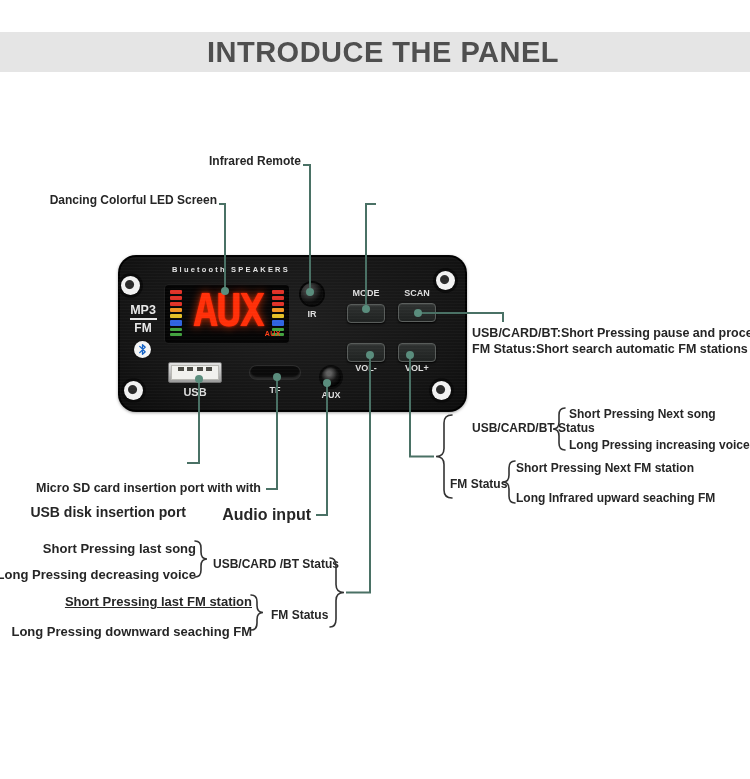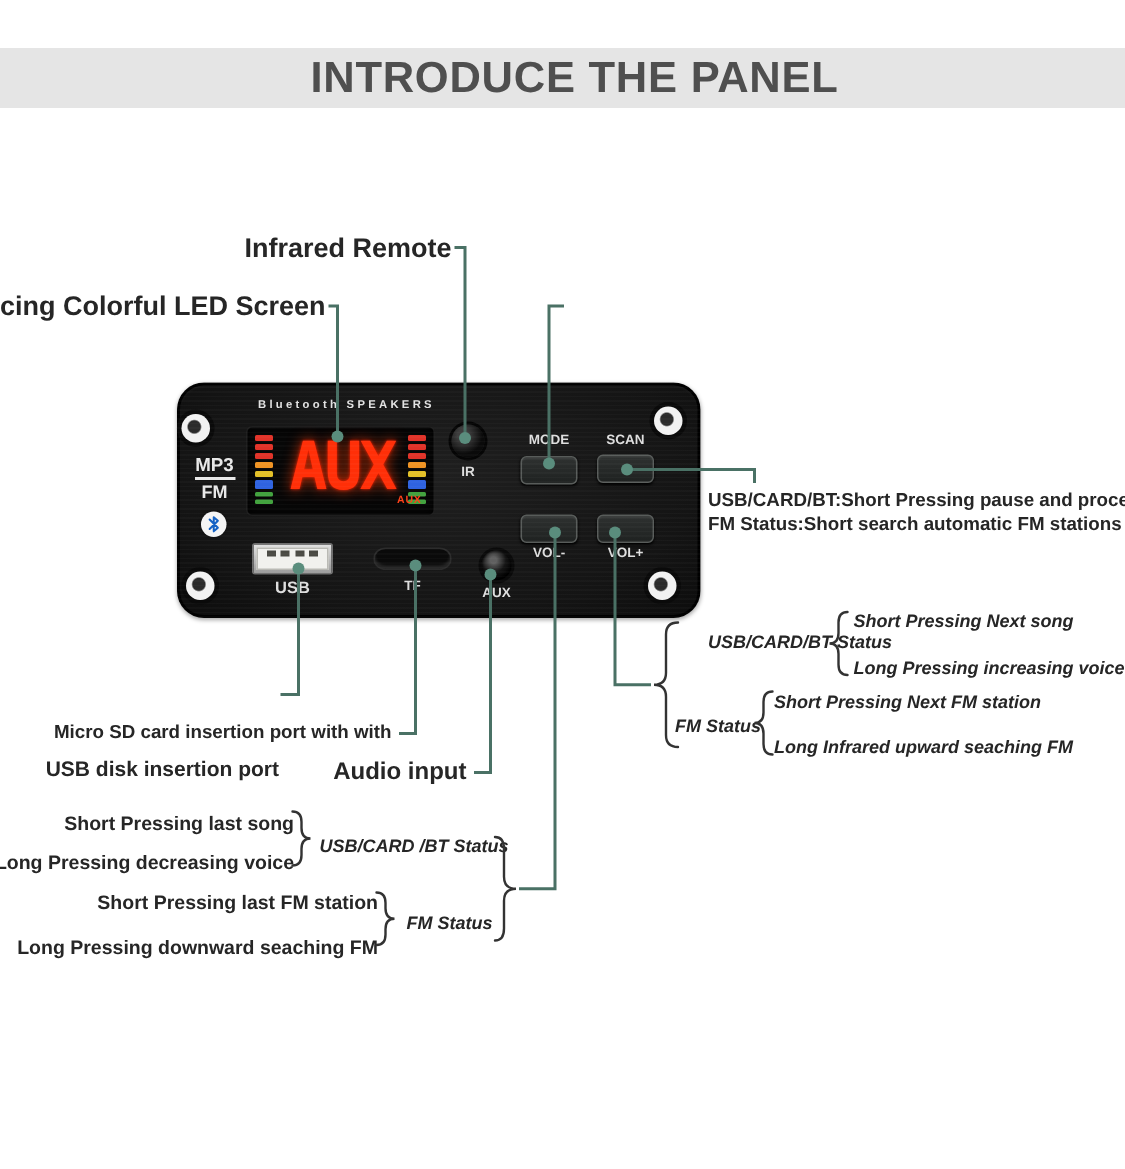--- a/index.html
+++ b/index.html
@@ -7,25 +7,25 @@
   body { width:750px; font-family:"Liberation Sans","DejaVu Sans",sans-serif; }
   #canvas { position:relative; width:750px; height:779px; background:#fff; overflow:hidden; }
 
   
   .banner { position:absolute; left:0; top:32px; width:750px; height:40px;
             background:#e5e5e5; display:flex; align-items:center; justify-content:center; }
   .banner h1 { font-size:29px; font-weight:bold; color:#4f4f4f; letter-spacing:0.5px; text-indent:16px; }
 
   
   .lbl { position:absolute; color:#262626; font-weight:600; white-space:nowrap; line-height:1.15; }
-  .lbl.big   { font-size:18px; }
+  .lbl.big   { font-size:12px; }
   .lbl.med   { font-size:14px; }
   .lbl.sm    { font-size:13px; }
   .lbl.tiny  { font-size:12.5px; }
-  .lbl.micro { font-size:12px;font-style:italic; }
+  .lbl.micro { font-size:12px; }
 
   
   .board { position:absolute; left:118px; top:255px; width:349px; height:157px;
            background:#161616 radial-gradient(ellipse at 50% 40%, #1f1f1f 0%, #141414 70%, #0c0c0c 100%);
            border-radius:18px; box-shadow:inset 0 0 0 2px #000, inset 0 2px 3px rgba(255,255,255,0.08), 0 1px 3px rgba(0,0,0,0.35); }
   .board::after { content:""; position:absolute; inset:0; border-radius:18px;
            background:repeating-linear-gradient(180deg, rgba(255,255,255,0.025) 0 1px, transparent 1px 3px); pointer-events:none; }
 
   .screw { position:absolute; width:19px; height:19px; border-radius:50%;
            background:radial-gradient(circle at 45% 45%, #2b2b2b 0 27%, #f2f2f2 34% 78%, #b5b5b5 100%);
@@ -208,17 +208,17 @@
   <div class="lbl micro" style="left:472px;top:422px;">USB/CARD/BT Status</div>
   <div class="lbl micro" style="left:569px;top:408px;">Short Pressing Next song</div>
   <div class="lbl micro" style="left:569px;top:439px;">Long Pressing increasing voice</div>
   <div class="lbl micro" style="left:450px;top:478px;">FM Status</div>
   <div class="lbl micro" style="left:516px;top:462px;">Short Pressing Next FM station</div>
   <div class="lbl micro" style="left:516px;top:492px;">Long Infrared upward seaching FM</div>
 
   <div class="lbl sm" style="right:554px;top:542px;">Short Pressing last song</div>
   <div class="lbl sm" style="right:554px;top:568px;">Long Pressing decreasing voice</div>
   <div class="lbl micro" style="left:213px;top:558px;">USB/CARD /BT Status</div>
-  <div class="lbl sm" style="right:498px;top:595px;">Short Pressing last FM station</div>
+  <div class="lbl sm" style="right:498px;top:595px;text-decoration:underline;">Short Pressing last FM station</div>
   <div class="lbl sm" style="right:498px;top:625px;padding-left:29px;">Long Pressing downward seaching FM</div>
   <div class="lbl micro" style="left:271px;top:609px;">FM Status</div>
 
 </div>
 
 </body></html>

